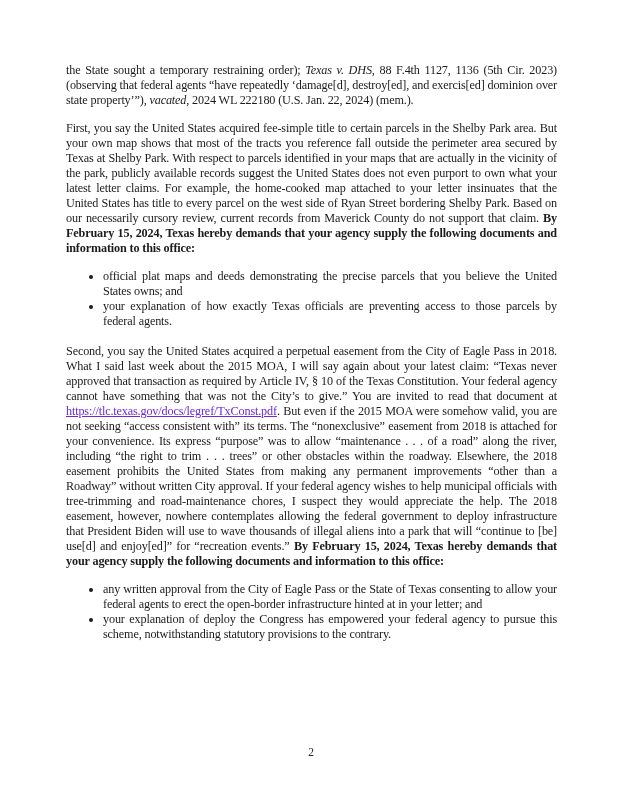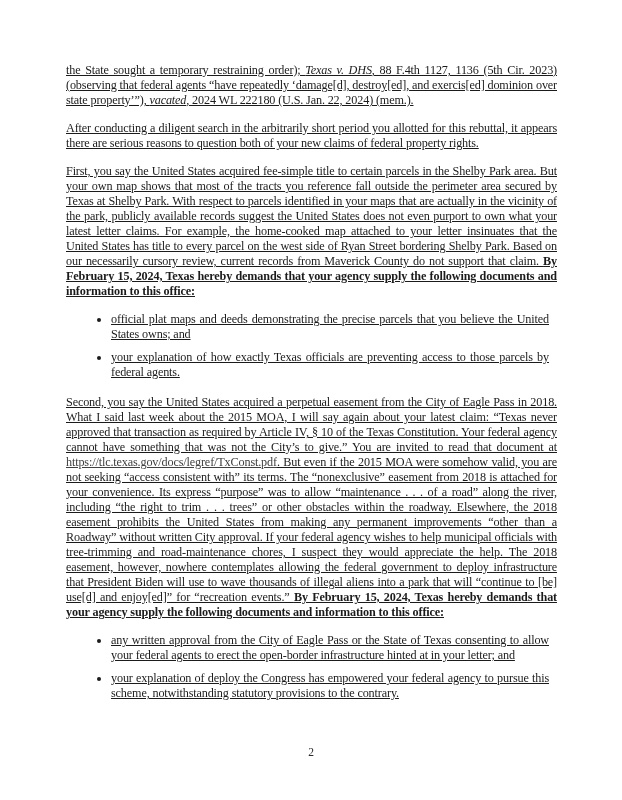--- a/index.html
+++ b/index.html
@@ -18,60 +18,58 @@
   }
   .content {
     position: absolute;
     left: 66px;
     top: 63px;
     width: 491px;
     font-size: 12.2px;
     line-height: 15px;
     letter-spacing: -0.15px;
     text-align: justify;
-    text-decoration: underline;
   }
   .content p {
     margin: 0 0 13px 0;
   }
   .content ul {
     margin: 0 0 15px 0;
     padding-left: 37px;
     list-style: disc outside;
   }
   .content li {
     text-align: justify;
-    margin: 8px;
+    margin: 0;
     padding-left: 0;
   }
   .it { font-style: italic; }
   .bd { font-weight: bold; }
   a.lnk {
-    color: #404040;
+    color: #6d28d9;
     text-decoration: underline;
     cursor: pointer;
   }
   .footer {
     position: absolute;
     top: 746px;
     left: 0;
     width: 100%;
     text-align: center;
     font-size: 11.5px;
     color: #2a2a2a;
     font-family: "Liberation Serif", serif;
   }
 </style>
 </head>
 <body>
 
 <div class="page">
   <div class="content">
       <p><span>the State sought a temporary restraining order); </span><span class="it">Texas v. DHS</span><span>, 88 F.4th 1127, 1136 (5th Cir. 2023) (observing that federal agents “have repeatedly ‘damage[d], destroy[ed], and exercis[ed] dominion over state property’”), </span><span class="it">vacated</span><span>, 2024 WL 222180 (U.S. Jan. 22, 2024) (mem.).</span></p>
-      <p><span>After conducting a diligent search in the arbitrarily short period you allotted for this rebuttal, it appears there are serious reasons to question both of your new claims of federal property rights.</span></p>
       <p><span>First, you say the United States acquired fee-simple title to certain parcels in the Shelby Park area.  But your own map shows that most of the tracts you reference fall outside the perimeter area secured by Texas at Shelby Park.  With respect to parcels identified in your maps that are actually in the vicinity of the park, publicly available records suggest the United States does not even purport to own what your latest letter claims.  For example, the home-cooked map attached to your letter insinuates that the United States has title to every parcel on the west side of Ryan Street bordering Shelby Park.  Based on our necessarily cursory review, current records from Maverick County do not support that claim.  </span><span class="bd">By February 15, 2024, Texas hereby demands that your agency supply the following documents and information to this office:</span></p>
       <ul>
         <li><span>official plat maps and deeds demonstrating the precise parcels that you believe the United States owns; and</span></li>
         <li><span>your explanation of how exactly Texas officials are preventing access to those parcels by federal agents.</span></li>
       </ul>
       <p><span>Second, you say the United States acquired a perpetual easement from the City of Eagle Pass in 2018.  What I said last week about the 2015 MOA, I will say again about your latest claim:  “Texas never approved that transaction as required by Article IV, § 10 of the Texas Constitution.  Your federal agency cannot have something that was not the City’s to give.”  You are invited to read that document at </span><a class="lnk" href="#">https://tlc.texas.gov/docs/legref/TxConst.pdf</a><span>.  But even if the 2015 MOA were somehow valid, you are not seeking “access consistent with” its terms.  The “nonexclusive” easement from 2018 is attached for your convenience.  Its express “purpose” was to allow “maintenance . . . of a road” along the river, including “the right to trim . . . trees” or other obstacles within the roadway.  Elsewhere, the 2018 easement prohibits the United States from making any permanent improvements “other than a Roadway” without written City approval.  If your federal agency wishes to help municipal officials with tree-trimming and road-maintenance chores, I suspect they would appreciate the help.  The 2018 easement, however, nowhere contemplates allowing the federal government to deploy infrastructure that President Biden will use to wave thousands of illegal aliens into a park that will “continue to [be] use[d] and enjoy[ed]” for “recreation events.”  </span><span class="bd">By February 15, 2024, Texas hereby demands that your agency supply the following documents and information to this office:</span></p>
       <ul>
         <li><span>any written approval from the City of Eagle Pass or the State of Texas consenting to allow your federal agents to erect the open-border infrastructure hinted at in your letter; and</span></li>
         <li><span>your explanation of deploy the Congress has empowered your federal agency to pursue this scheme, notwithstanding statutory provisions to the contrary.</span></li>
       </ul>

